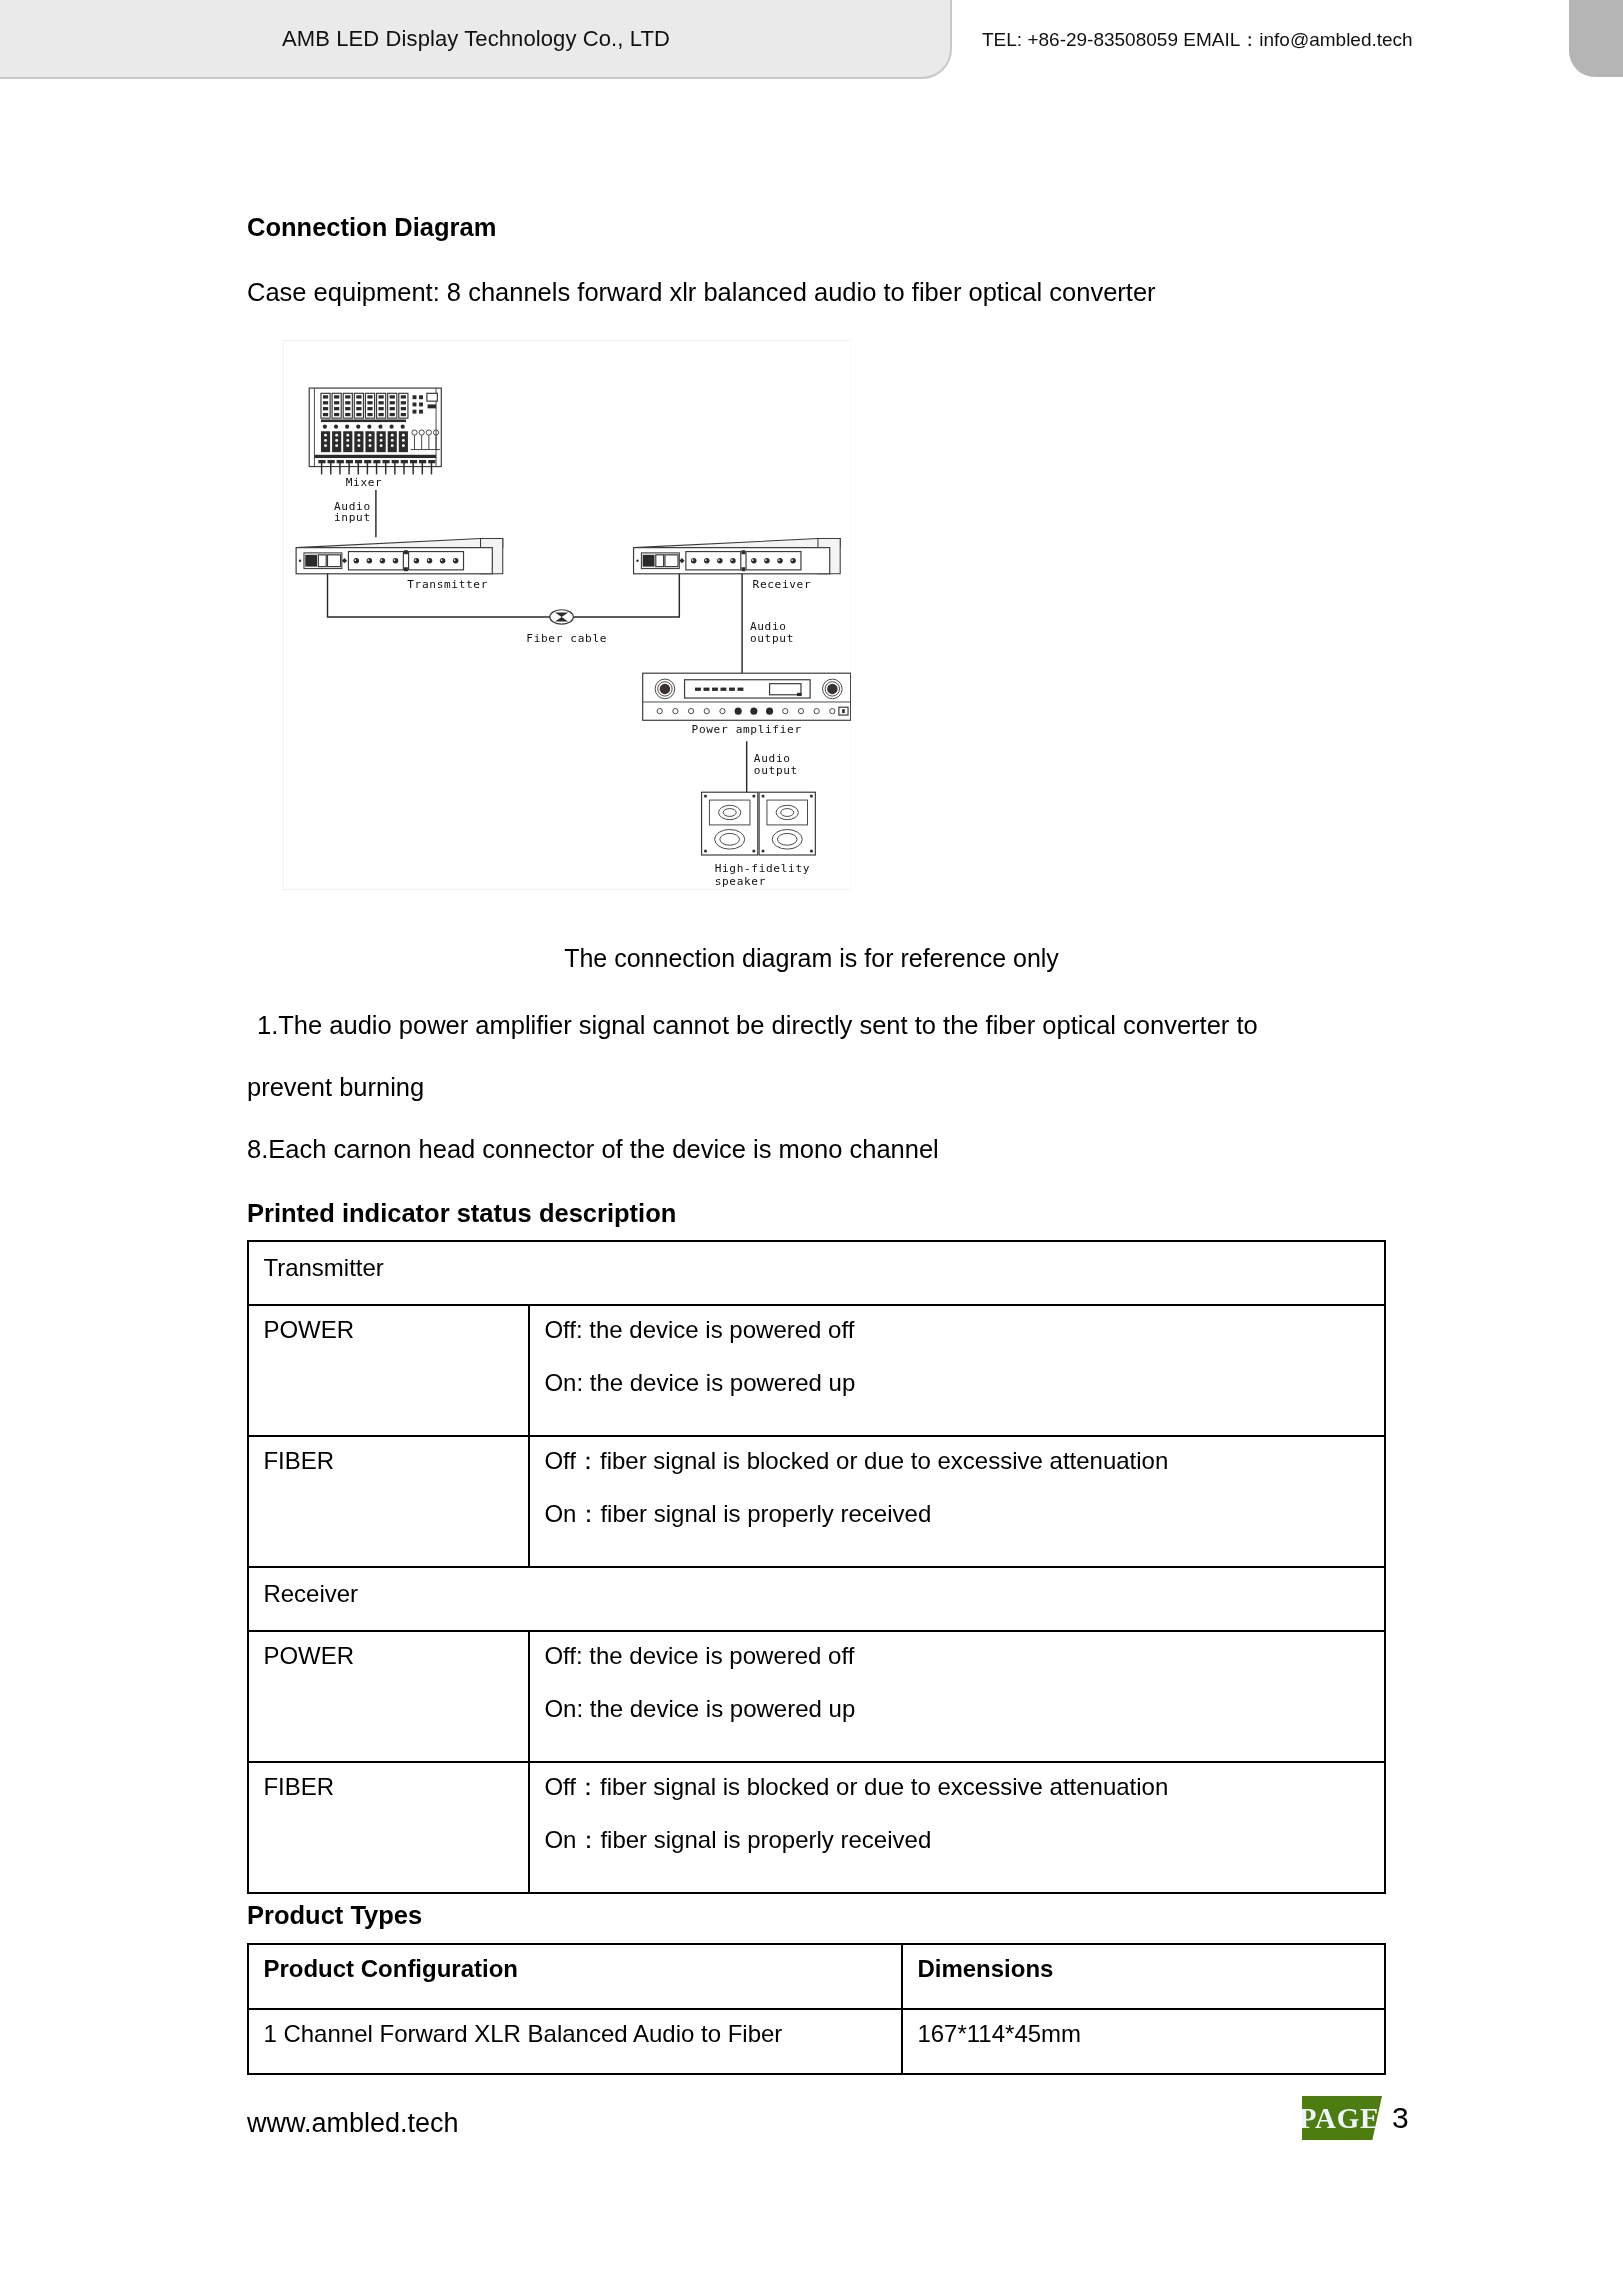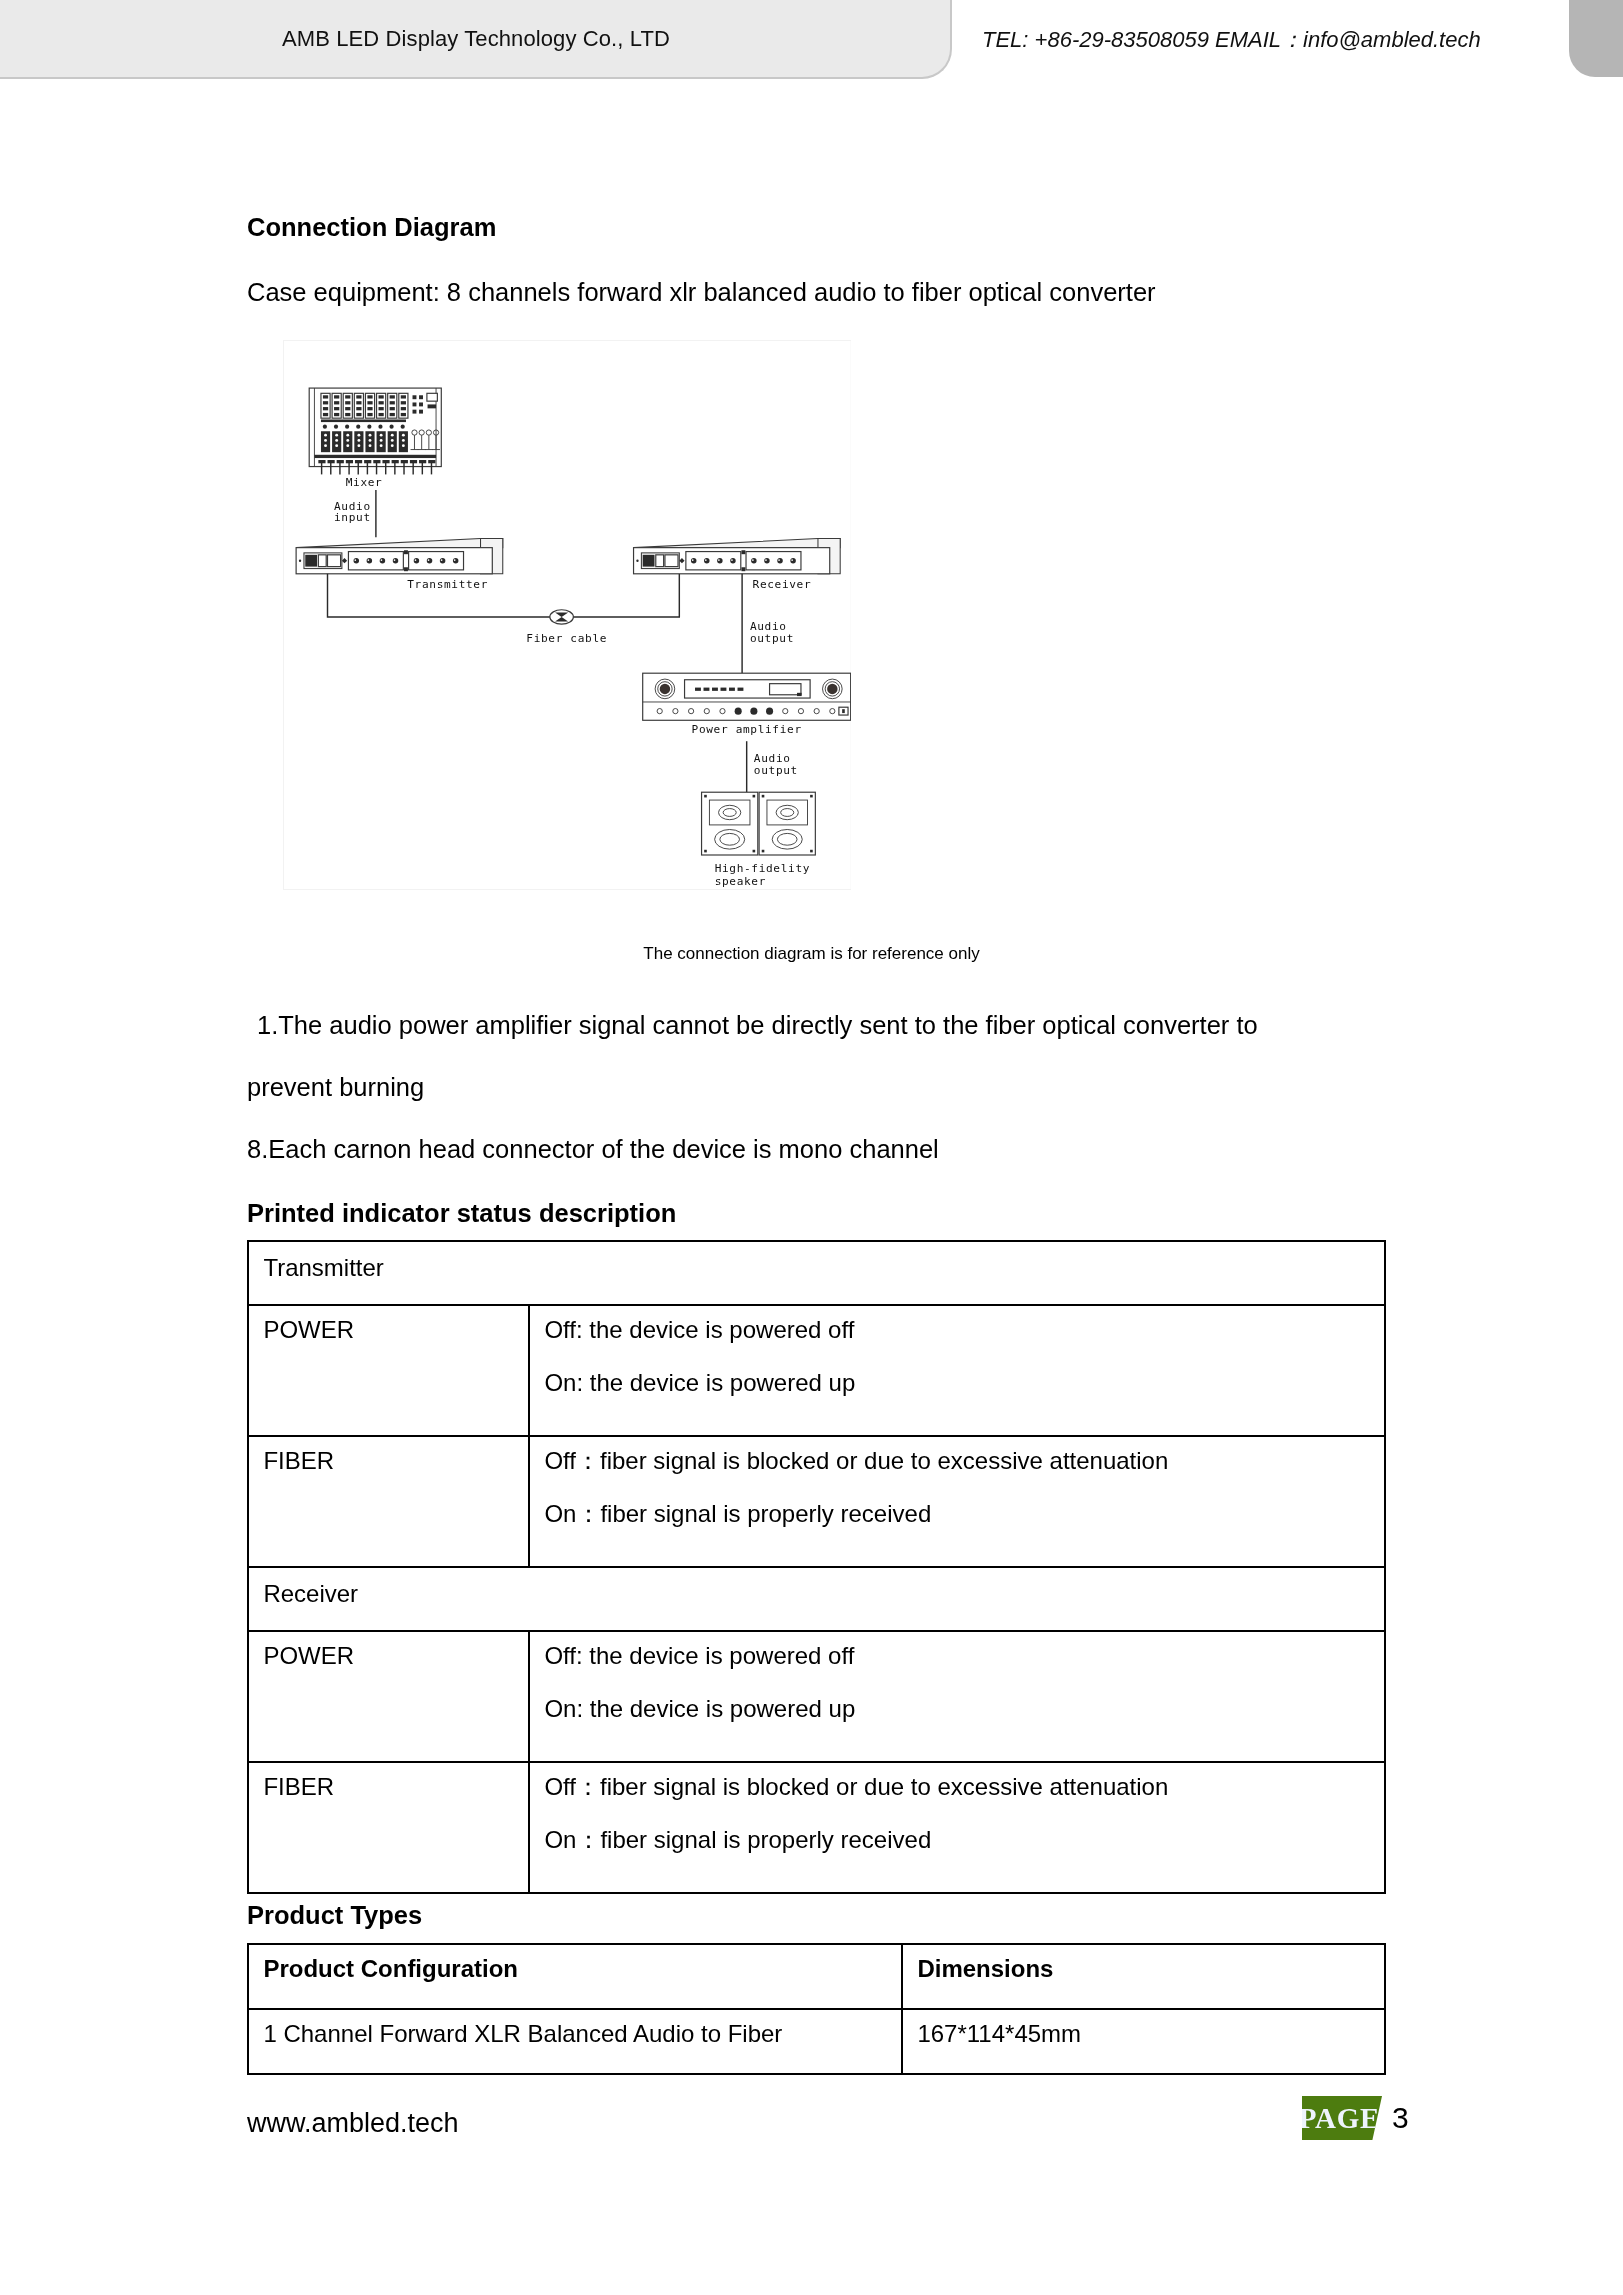--- a/index.html
+++ b/index.html
@@ -25,21 +25,21 @@
     border-right:2px solid #c8c8c8;
   }
   .hdr-company{
     position:absolute; left:0; top:0; width:952px; height:77px;
     display:flex; align-items:center; justify-content:center;
     font-size:22px; letter-spacing:0.1px; color:#111;
   }
   .hdr-contact{
     position:absolute; left:982px; top:0; width:576px; height:79px;
     display:flex; align-items:center;
-    font-size:22px; color:#111; white-space:nowrap;font-style:italic;
+    font-size:19px; color:#111; white-space:nowrap;
   }
   .hdr-right-tab{
     position:absolute; left:1569px; top:0; width:54px; height:77px;
     background:#b5b5b5;
     border-bottom-left-radius:26px;
   }
 
   
   .content{
     position:absolute; left:0; top:0; width:1623px; height:2295px;
@@ -47,21 +47,21 @@
   .h-bold{
     position:absolute;
     font-size:25.5px; font-weight:bold; color:#000; white-space:nowrap;
   }
   .p-text{
     position:absolute;
     font-size:25.5px; color:#000;
   }
   .center-note{
     position:absolute; left:0; width:1623px; text-align:center;
-    font-size:17px; color:#000;
+    font-size:25px; color:#000;
   }
 
   
   .diagram-wrap{
     position:absolute; left:283px; top:340px;
     width:568px; height:550px;
     border:0.7px solid #f2f2f2;
     background:#fff;
   }
   .diagram-wrap svg{ display:block; }

